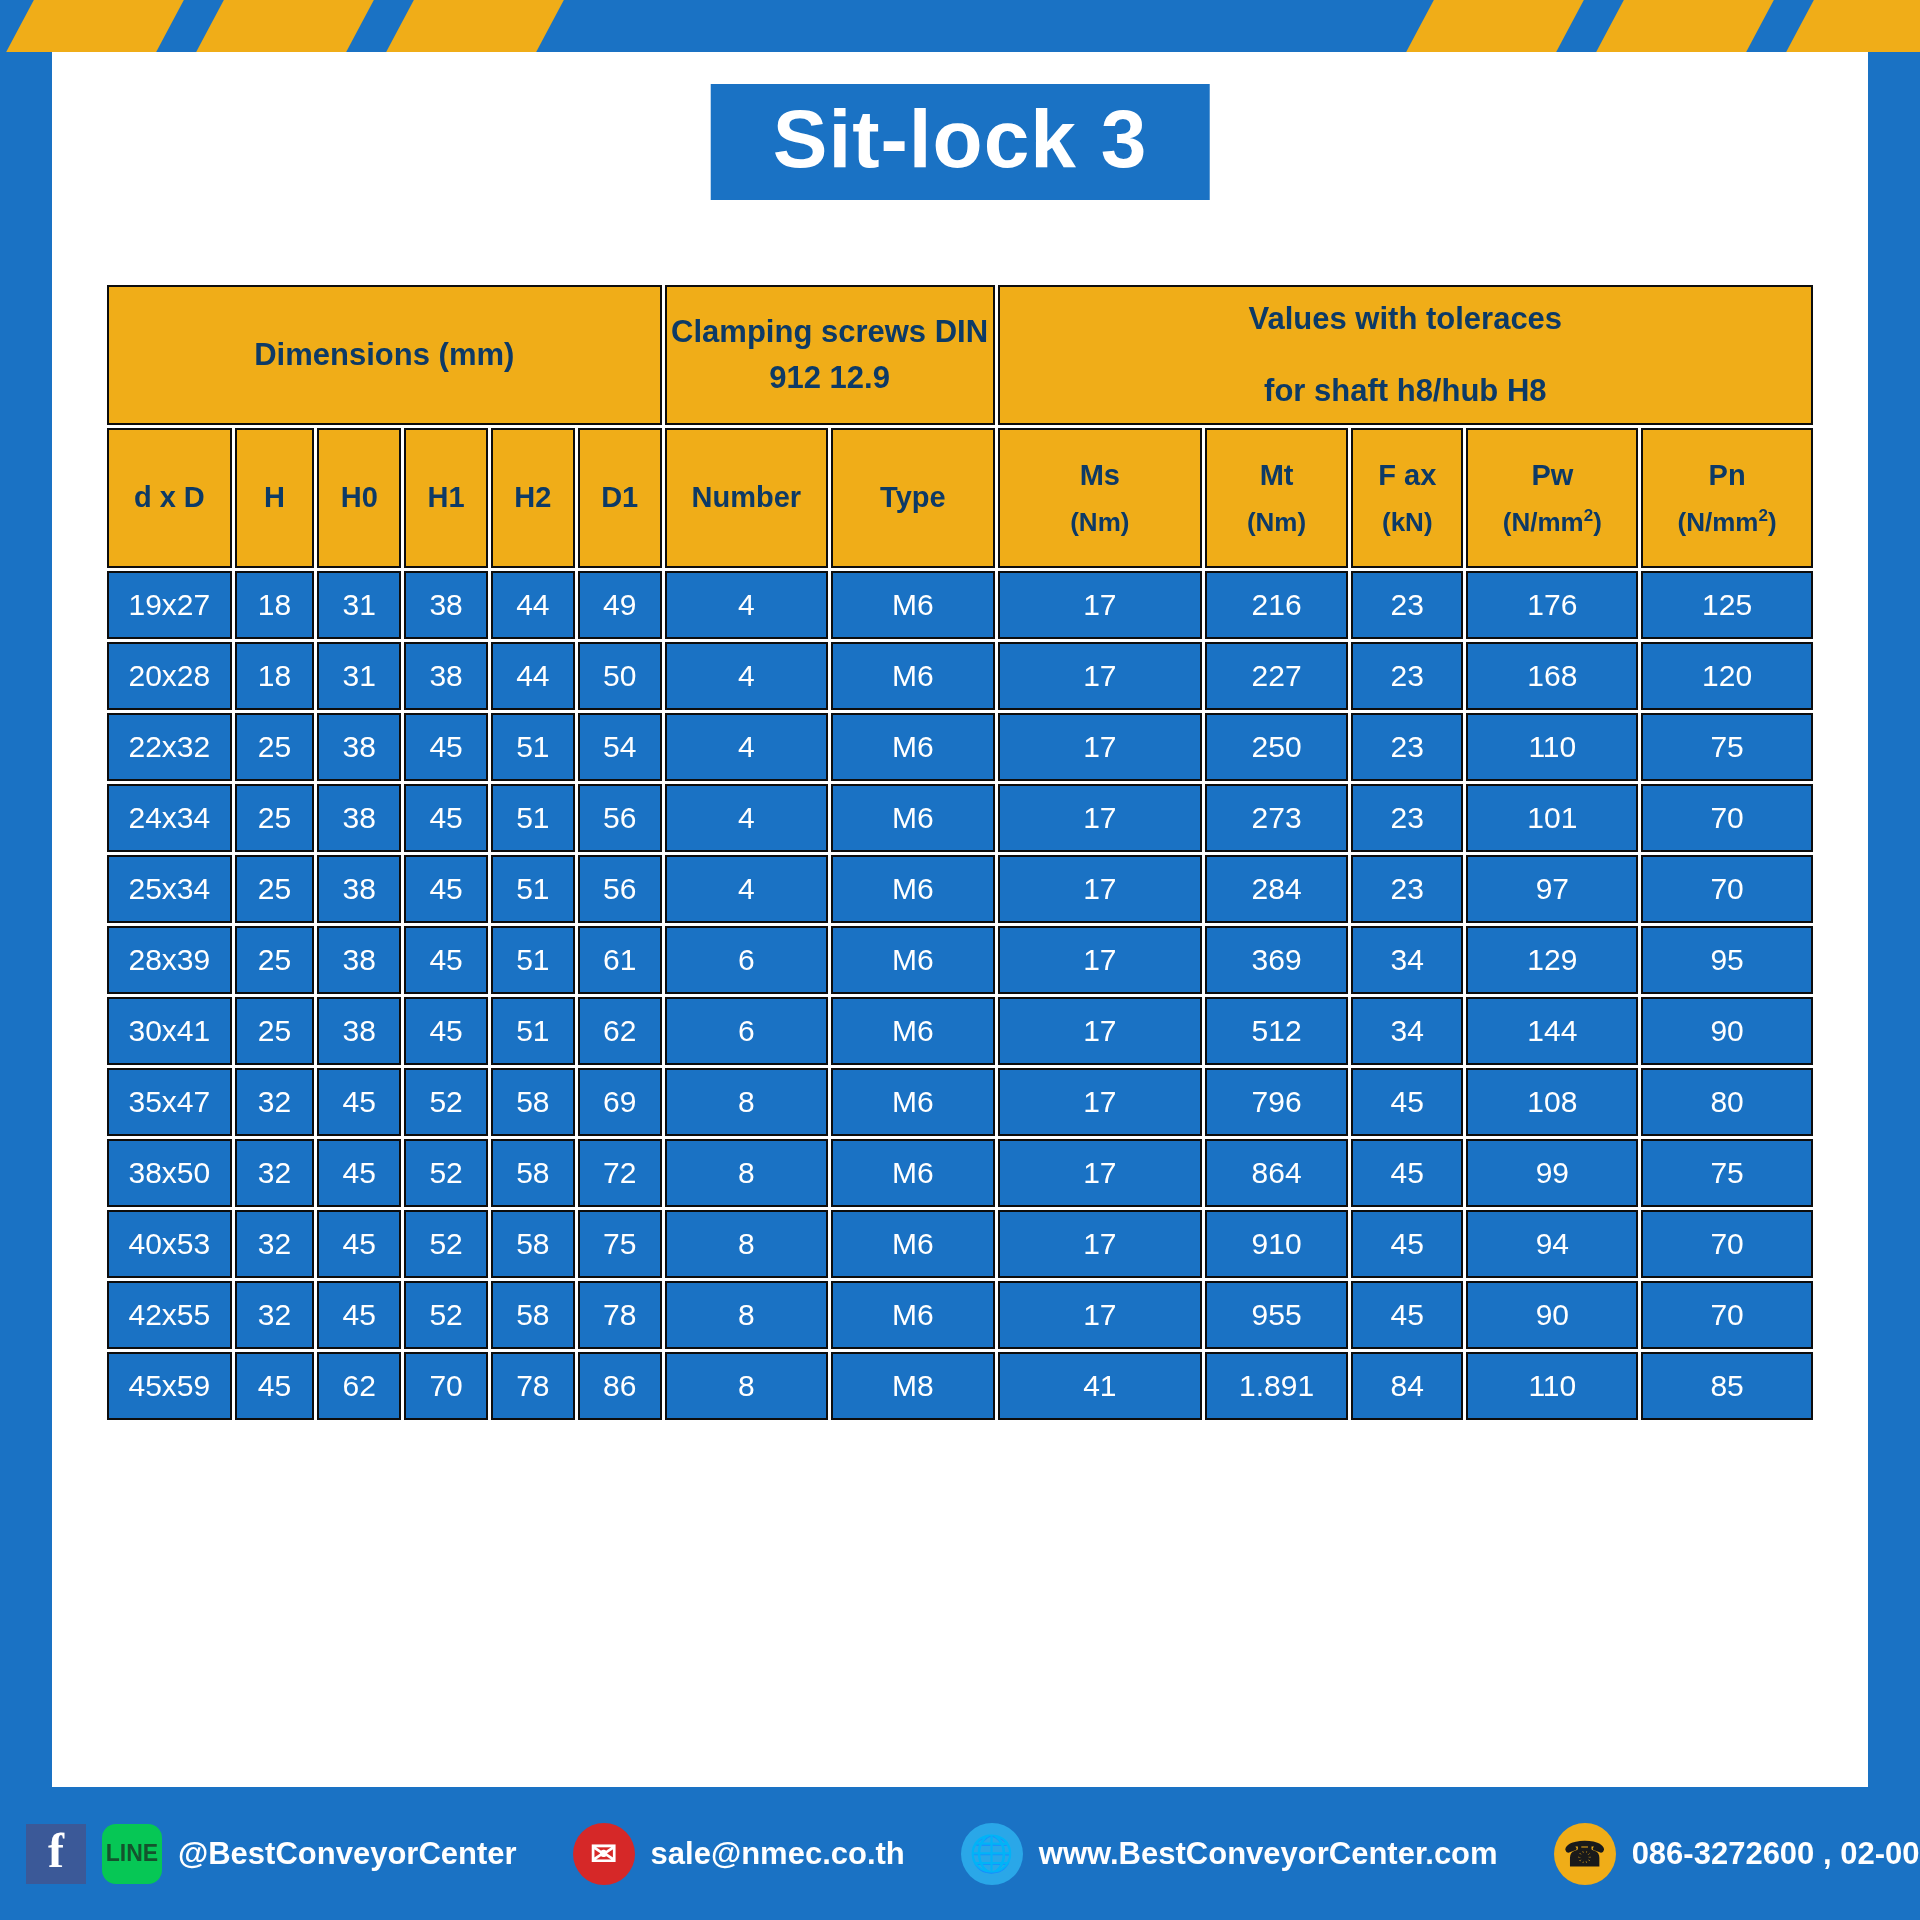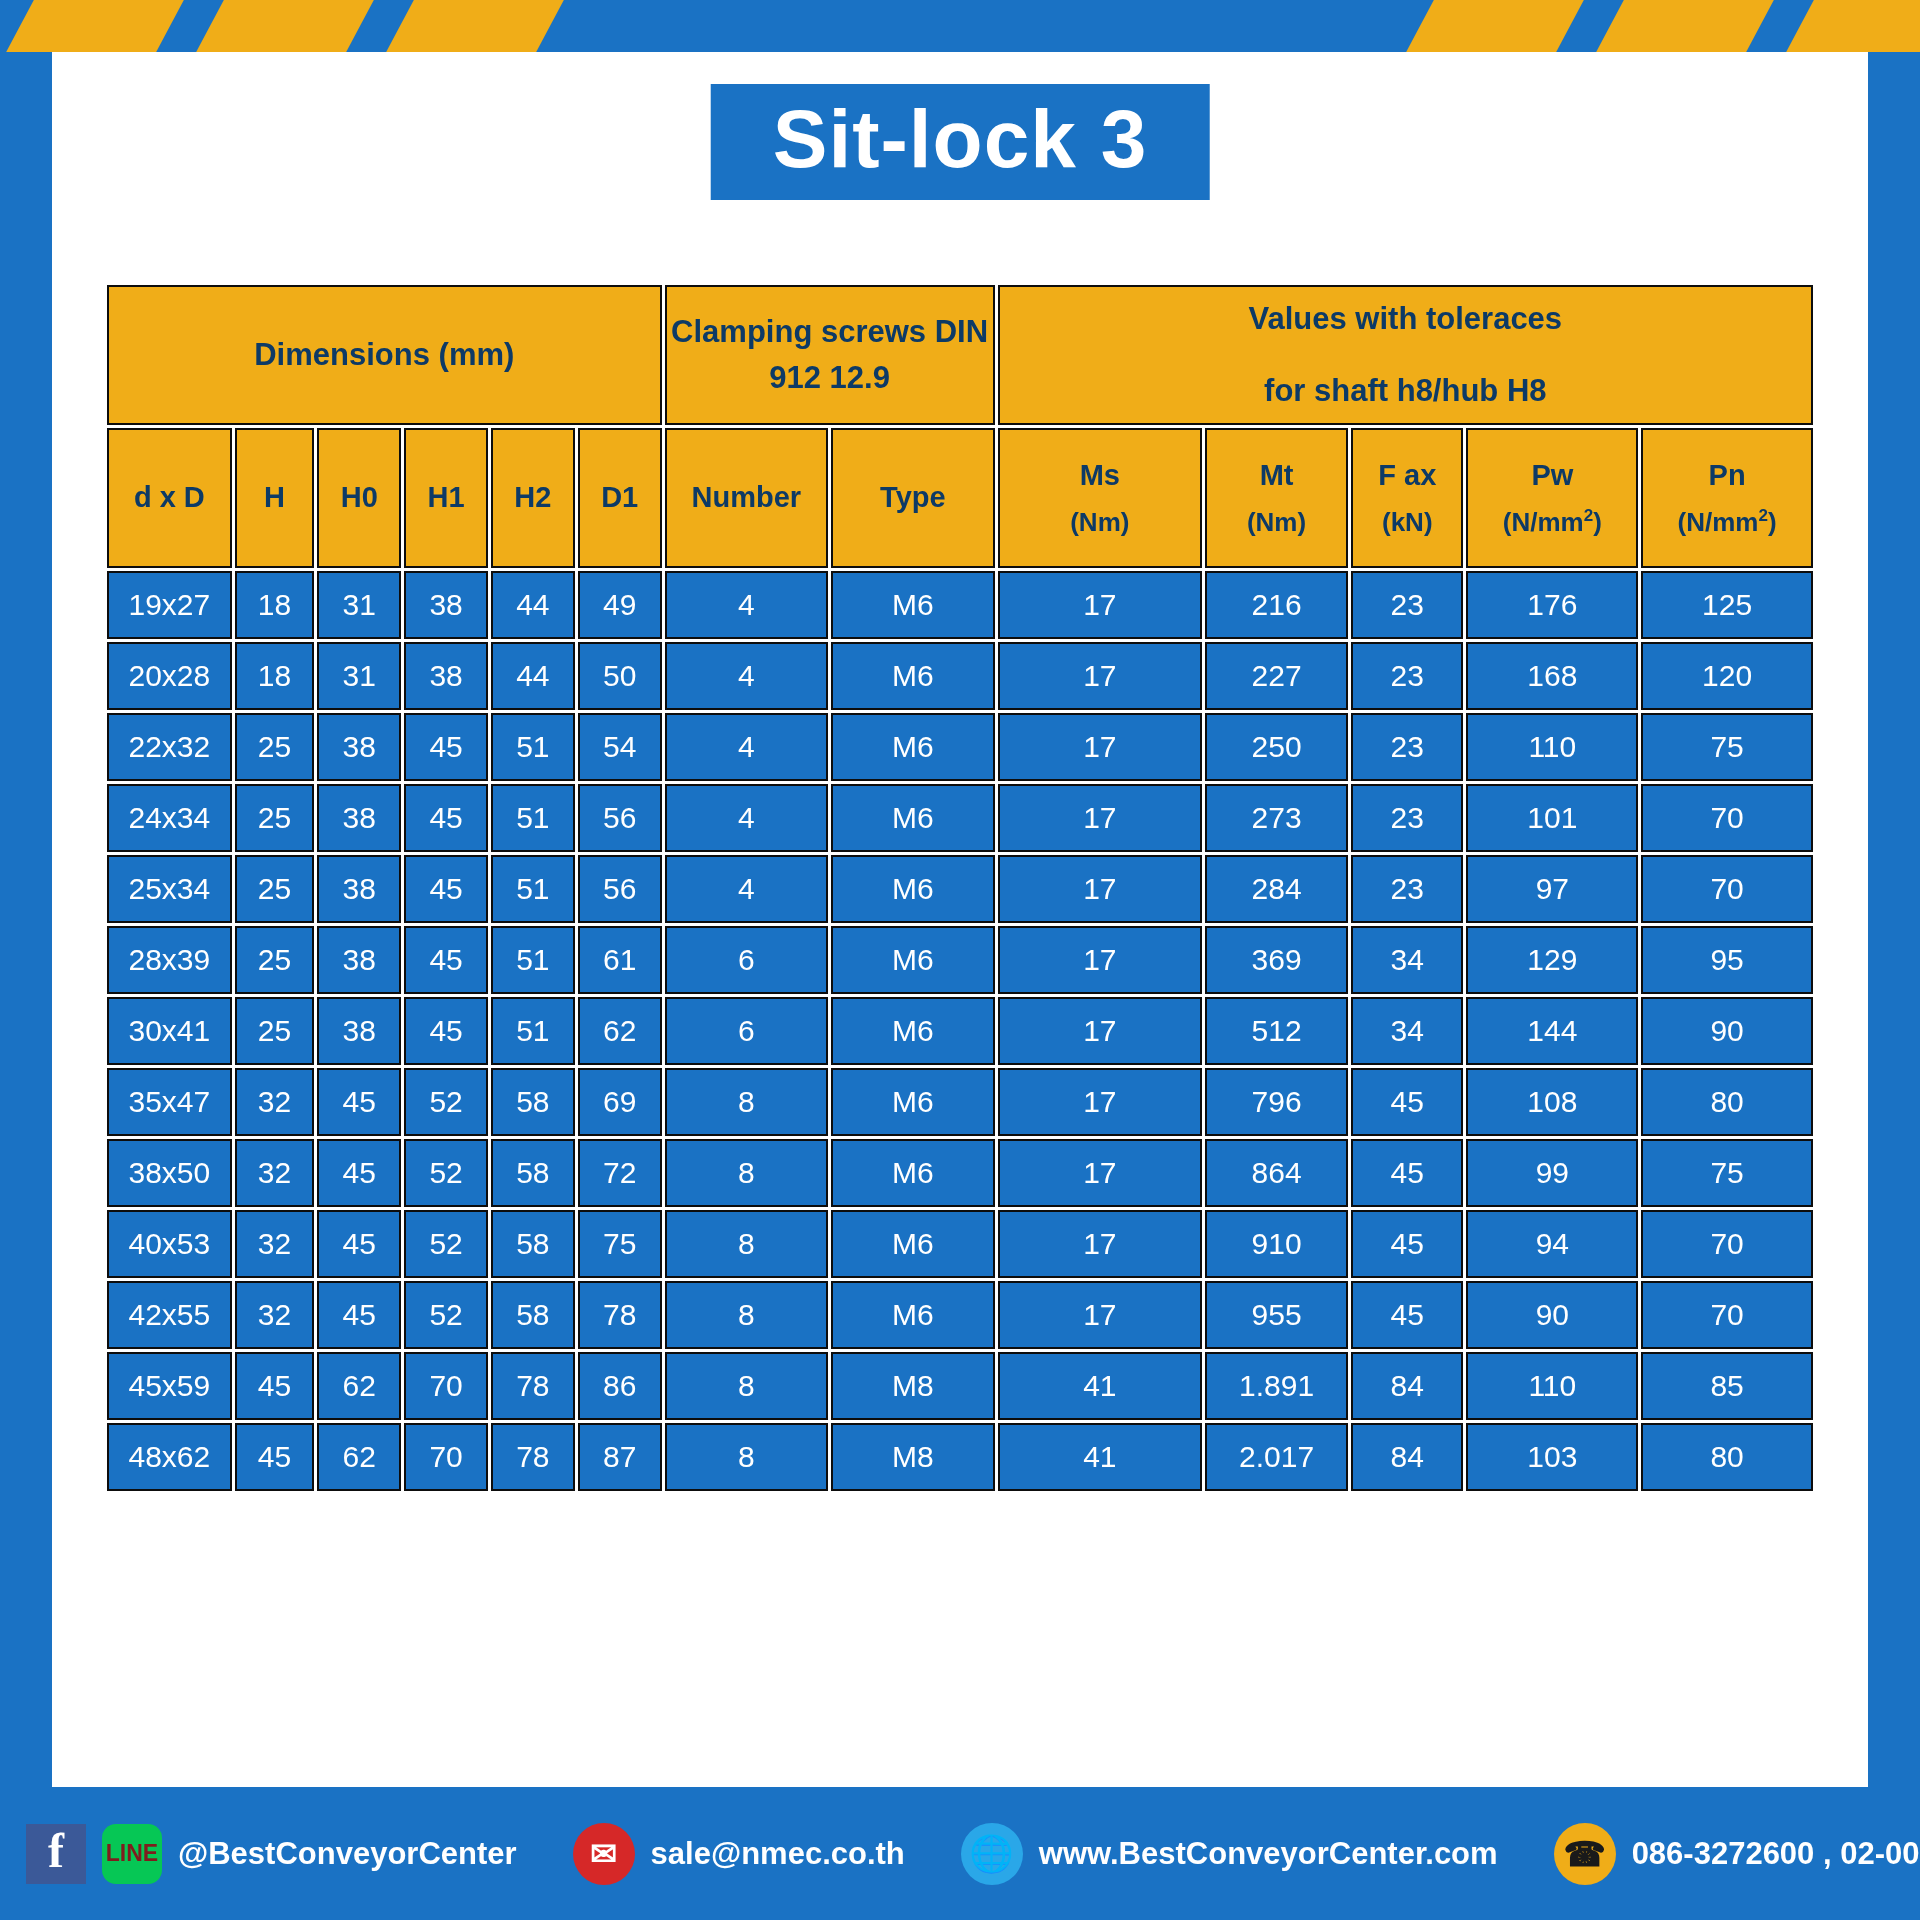--- a/index.html
+++ b/index.html
@@ -150,21 +150,21 @@
     color: #fff;
     font-size: 48px;
     font-weight: bold;
     font-family: "Liberation Serif", serif;
     line-height: 1;
     padding-bottom: 6px;
   }
   .ic-line {
     width: 60px; height: 60px;
     background: #06c755;
-    color: #7f1d1d;
+    color: #14532d;
     font-size: 23px;
     font-weight: bold;
     border-radius: 14px;
   }
   .ic-mail {
     width: 62px; height: 62px;
     background: #d62828;
     border-radius: 50%;
     color: #fff;
     font-size: 32px;
@@ -433,35 +433,20 @@
             <td class="cell">78</td>
             <td class="cell">86</td>
             <td class="cell">8</td>
             <td class="cell">M8</td>
             <td class="cell">41</td>
             <td class="cell">1.891</td>
             <td class="cell">84</td>
             <td class="cell">110</td>
             <td class="cell">85</td>
           </tr>
-          <tr>
-            <td class="cell">48x62</td>
-            <td class="cell">45</td>
-            <td class="cell">62</td>
-            <td class="cell">70</td>
-            <td class="cell">78</td>
-            <td class="cell">87</td>
-            <td class="cell">8</td>
-            <td class="cell">M8</td>
-            <td class="cell">41</td>
-            <td class="cell">2.017</td>
-            <td class="cell">84</td>
-            <td class="cell">103</td>
-            <td class="cell">80</td>
-          </tr>
         </tbody>
     </table>
   </div>
 </div>
 
 <div class="footer">
   <div class="f-item f-g1">
     <span class="ic ic-fb">f</span>
     <span class="ic ic-line">LINE</span>
     <span>@BestConveyorCenter</span>

